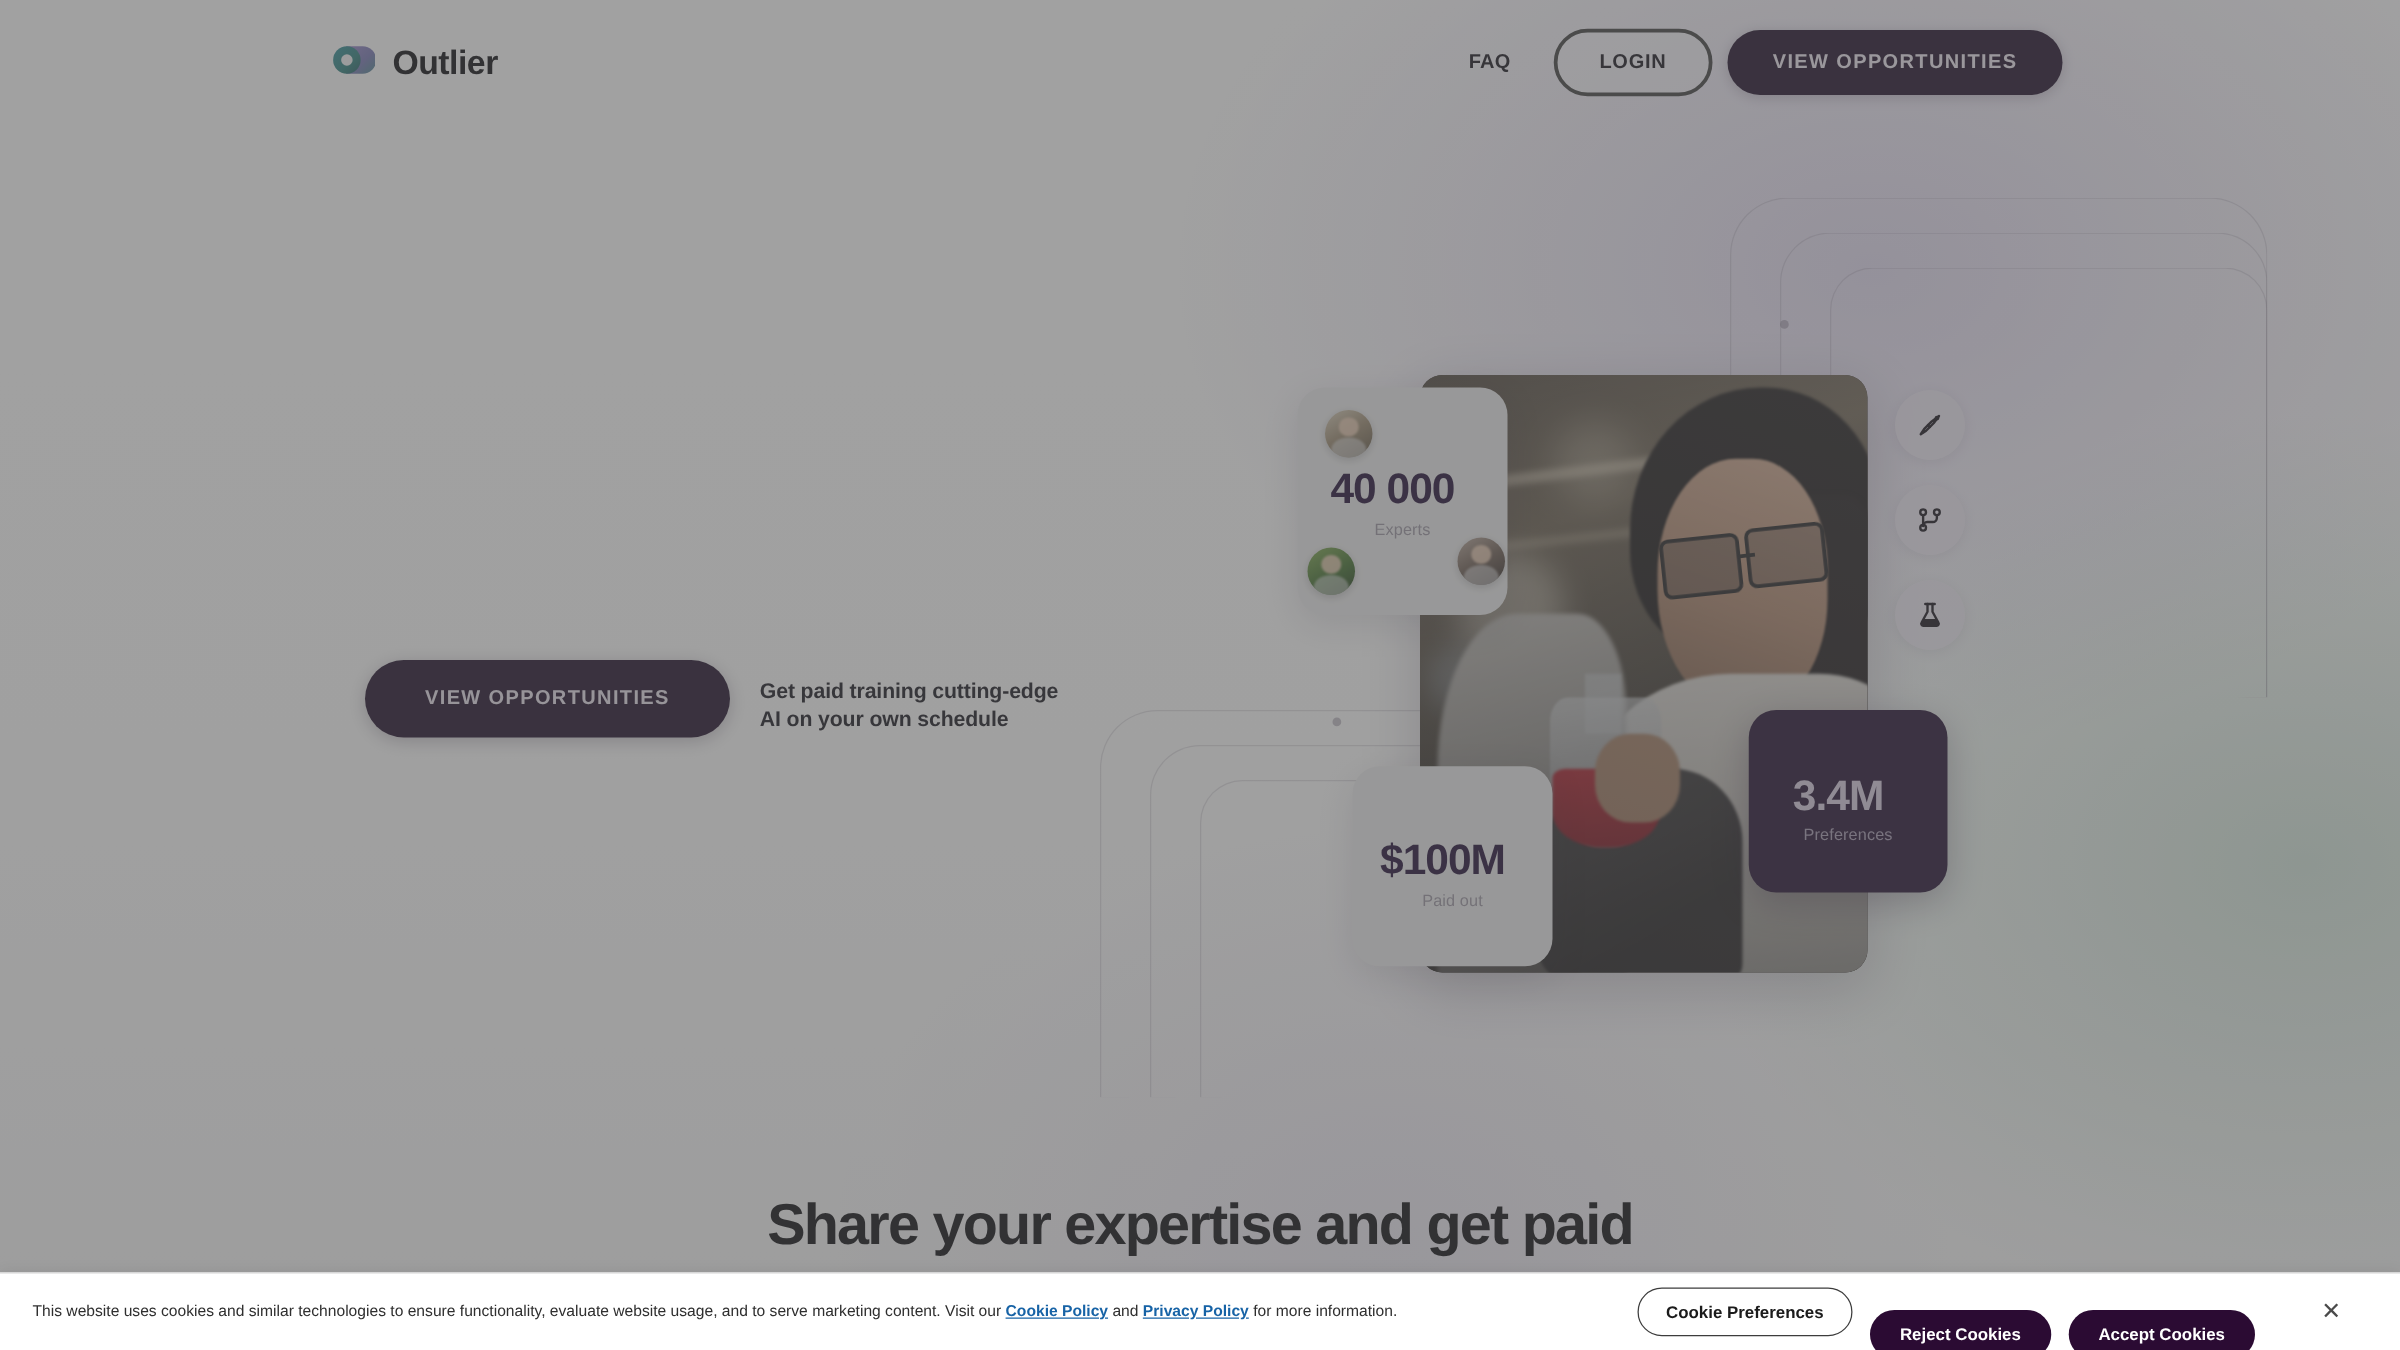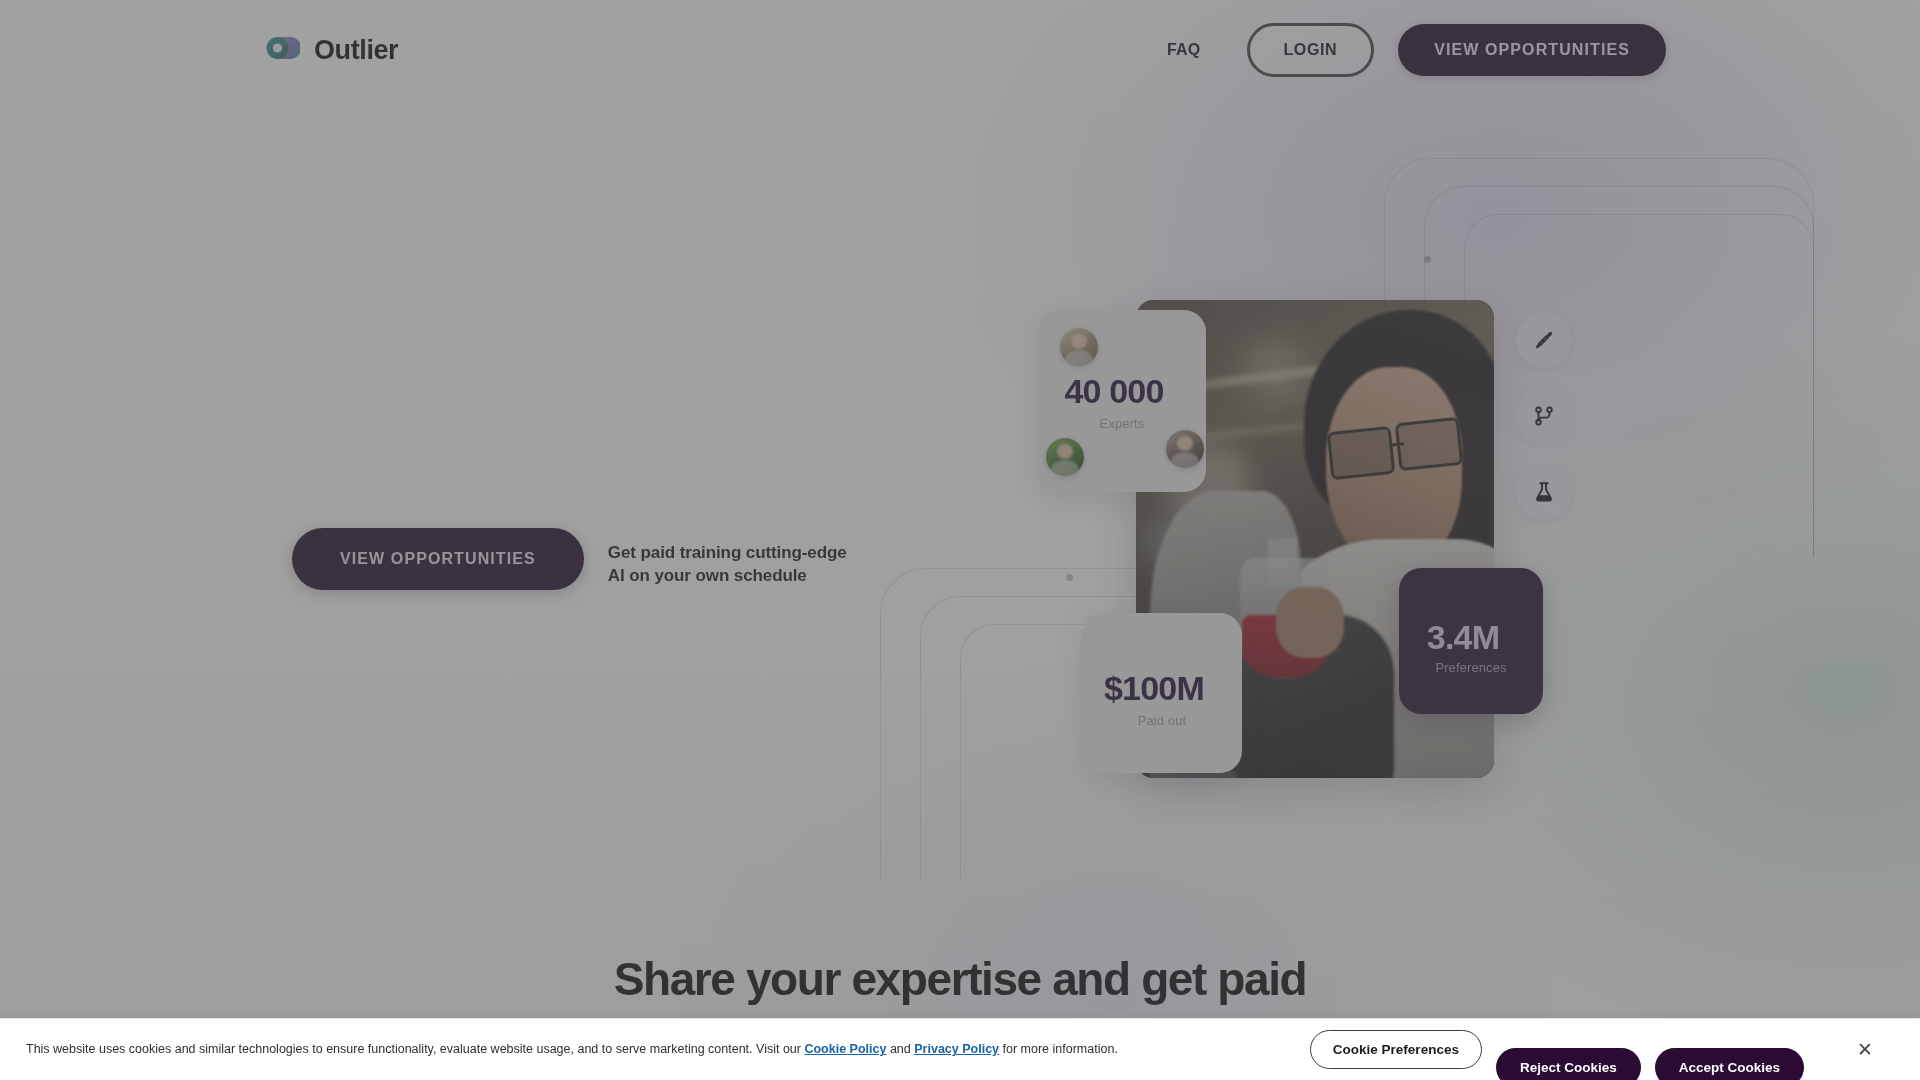--- a/index.html
+++ b/index.html
@@ -23,32 +23,32 @@
     position:absolute; inset:0;
     background:
       radial-gradient(900px 620px at 78% 20%, rgba(164,140,210,0.30) 0%, rgba(164,140,210,0) 62%),
       radial-gradient(820px 600px at 96% 64%, rgba(150,196,168,0.38) 0%, rgba(150,196,168,0) 60%),
       radial-gradient(700px 520px at 58% 92%, rgba(196,180,220,0.22) 0%, rgba(196,180,220,0) 64%),
       linear-gradient(180deg,#ffffff 0%,#fdfdfd 55%,#f7f7f8 100%);
   }
 
   
   .nav {
-    position:absolute; top:0; left:0; right:0; height:100px;
+    position:absolute; top:0; left:0; right:16px; height:100px;
     display:flex; align-items:center;
     padding:0 48px 0 264px;
     z-index:40;
   }
   .brand { display:flex; align-items:center; gap:14px; }
   .brand-mark { position:relative; width:36px; height:36px; }
   .brand-name {
     font-size:27px; font-weight:700; letter-spacing:-0.4px; color:#0b0b0f;
   }
   .nav-right {
-    margin-left:auto; display:flex; align-items:center; gap:24px;
+    margin-left:auto; display:flex; align-items:center; gap:12px;
     padding-right:206px;
   }
   .nav-link {
     font-size:16px; font-weight:600; letter-spacing:0.2px; color:#15131c;
     padding:12px 22px; cursor:pointer; background:none; border:none;
     font-family:inherit;
   }
   .btn-outline {
     font-size:16px; font-weight:600; letter-spacing:0.6px; color:#15131c;
     padding:15px 34px; border:3px solid #404040; border-radius:999px;
@@ -159,21 +159,21 @@
     background:linear-gradient(200deg,rgba(255,255,255,0.06),rgba(0,0,0,0.22)); }
 
   
   .card-light {
     position:absolute; background:#ececed; border-radius:22px;
     box-shadow:0 8px 28px rgba(40,30,55,0.13);
   }
   .card-experts { left:1038px; top:310px; width:168px; height:182px; }
   .card-paid { left:1082px; top:613px; width:160px; height:160px; }
   .card-dark {
-    position:absolute; left:1399px; top:568px; width:144px; height:146px;
+    position:absolute; left:1399px; top:568px; width:159px; height:146px;
     background:#200d2f; border-radius:22px;
     box-shadow:0 8px 28px rgba(25,10,40,0.3);
   }
   .stat-value {
     position:absolute; left:0; right:16px; text-align:center;
     font-size:34px; font-weight:700; letter-spacing:-0.8px; color:#1d0b33;
   }
   .card-experts .stat-value { top:62px; }
   .card-paid .stat-value { top:56px; }
   .card-dark .stat-value { top:50px; color:#d9cfe3; }

